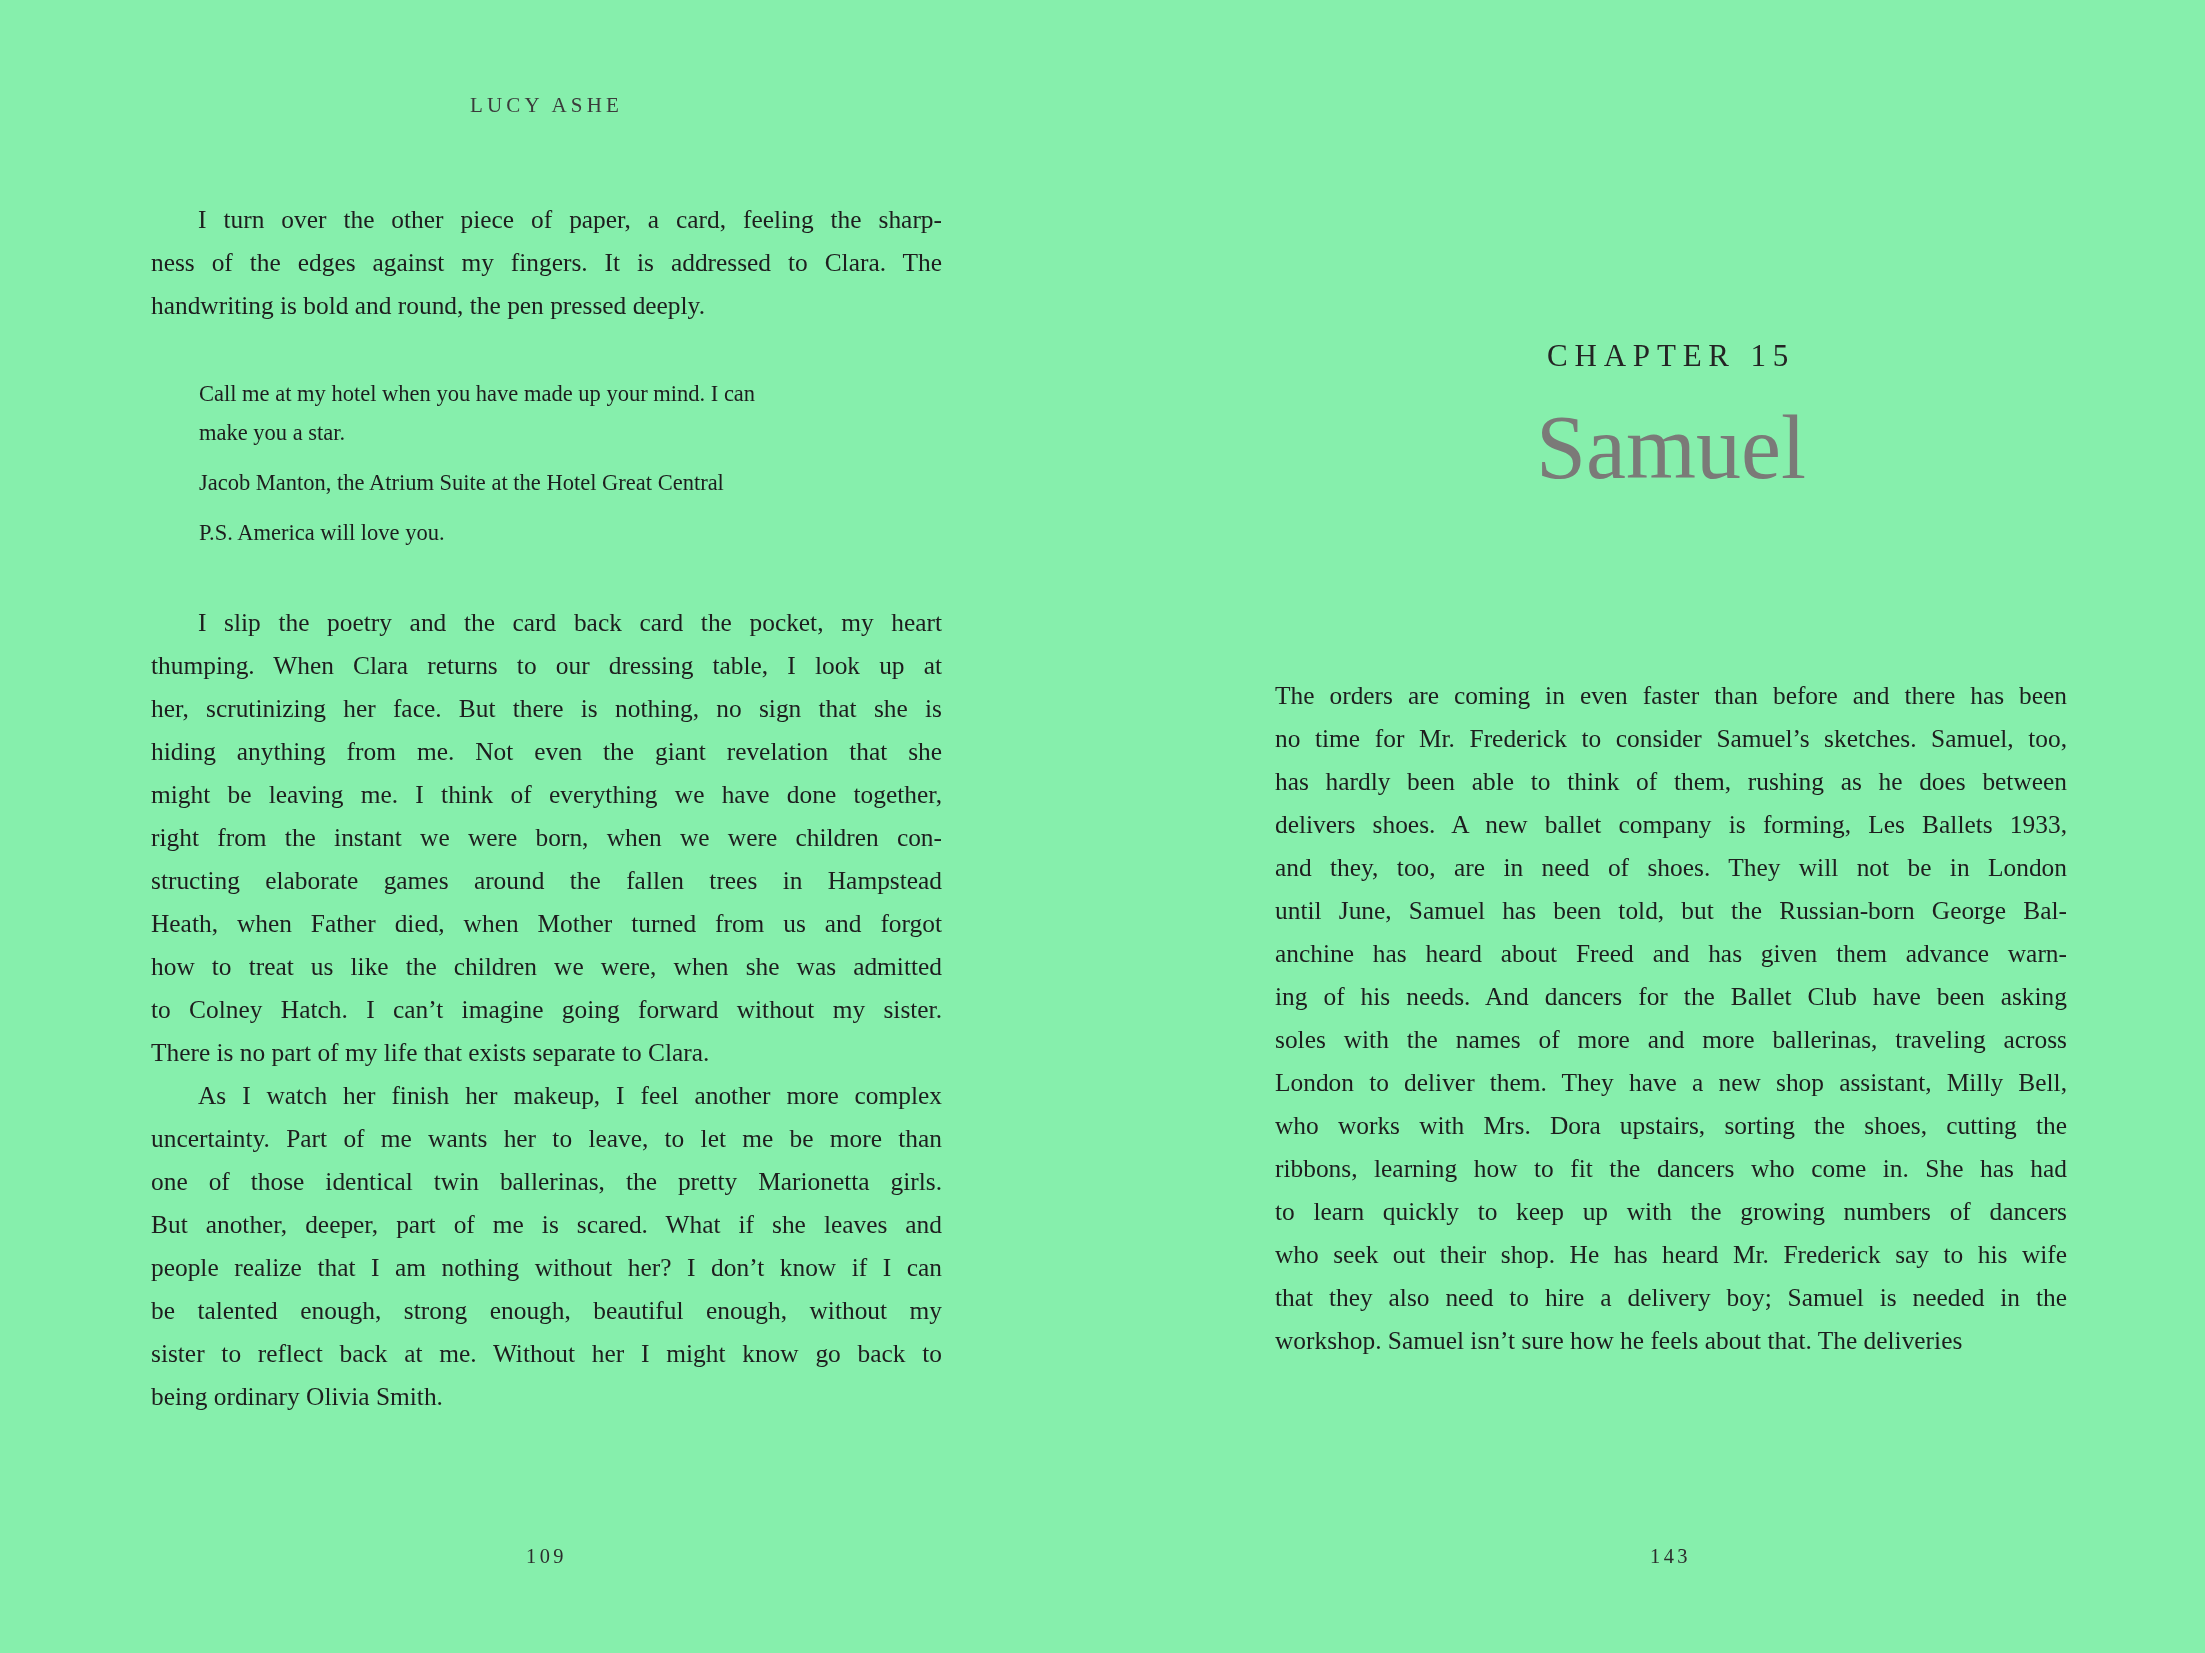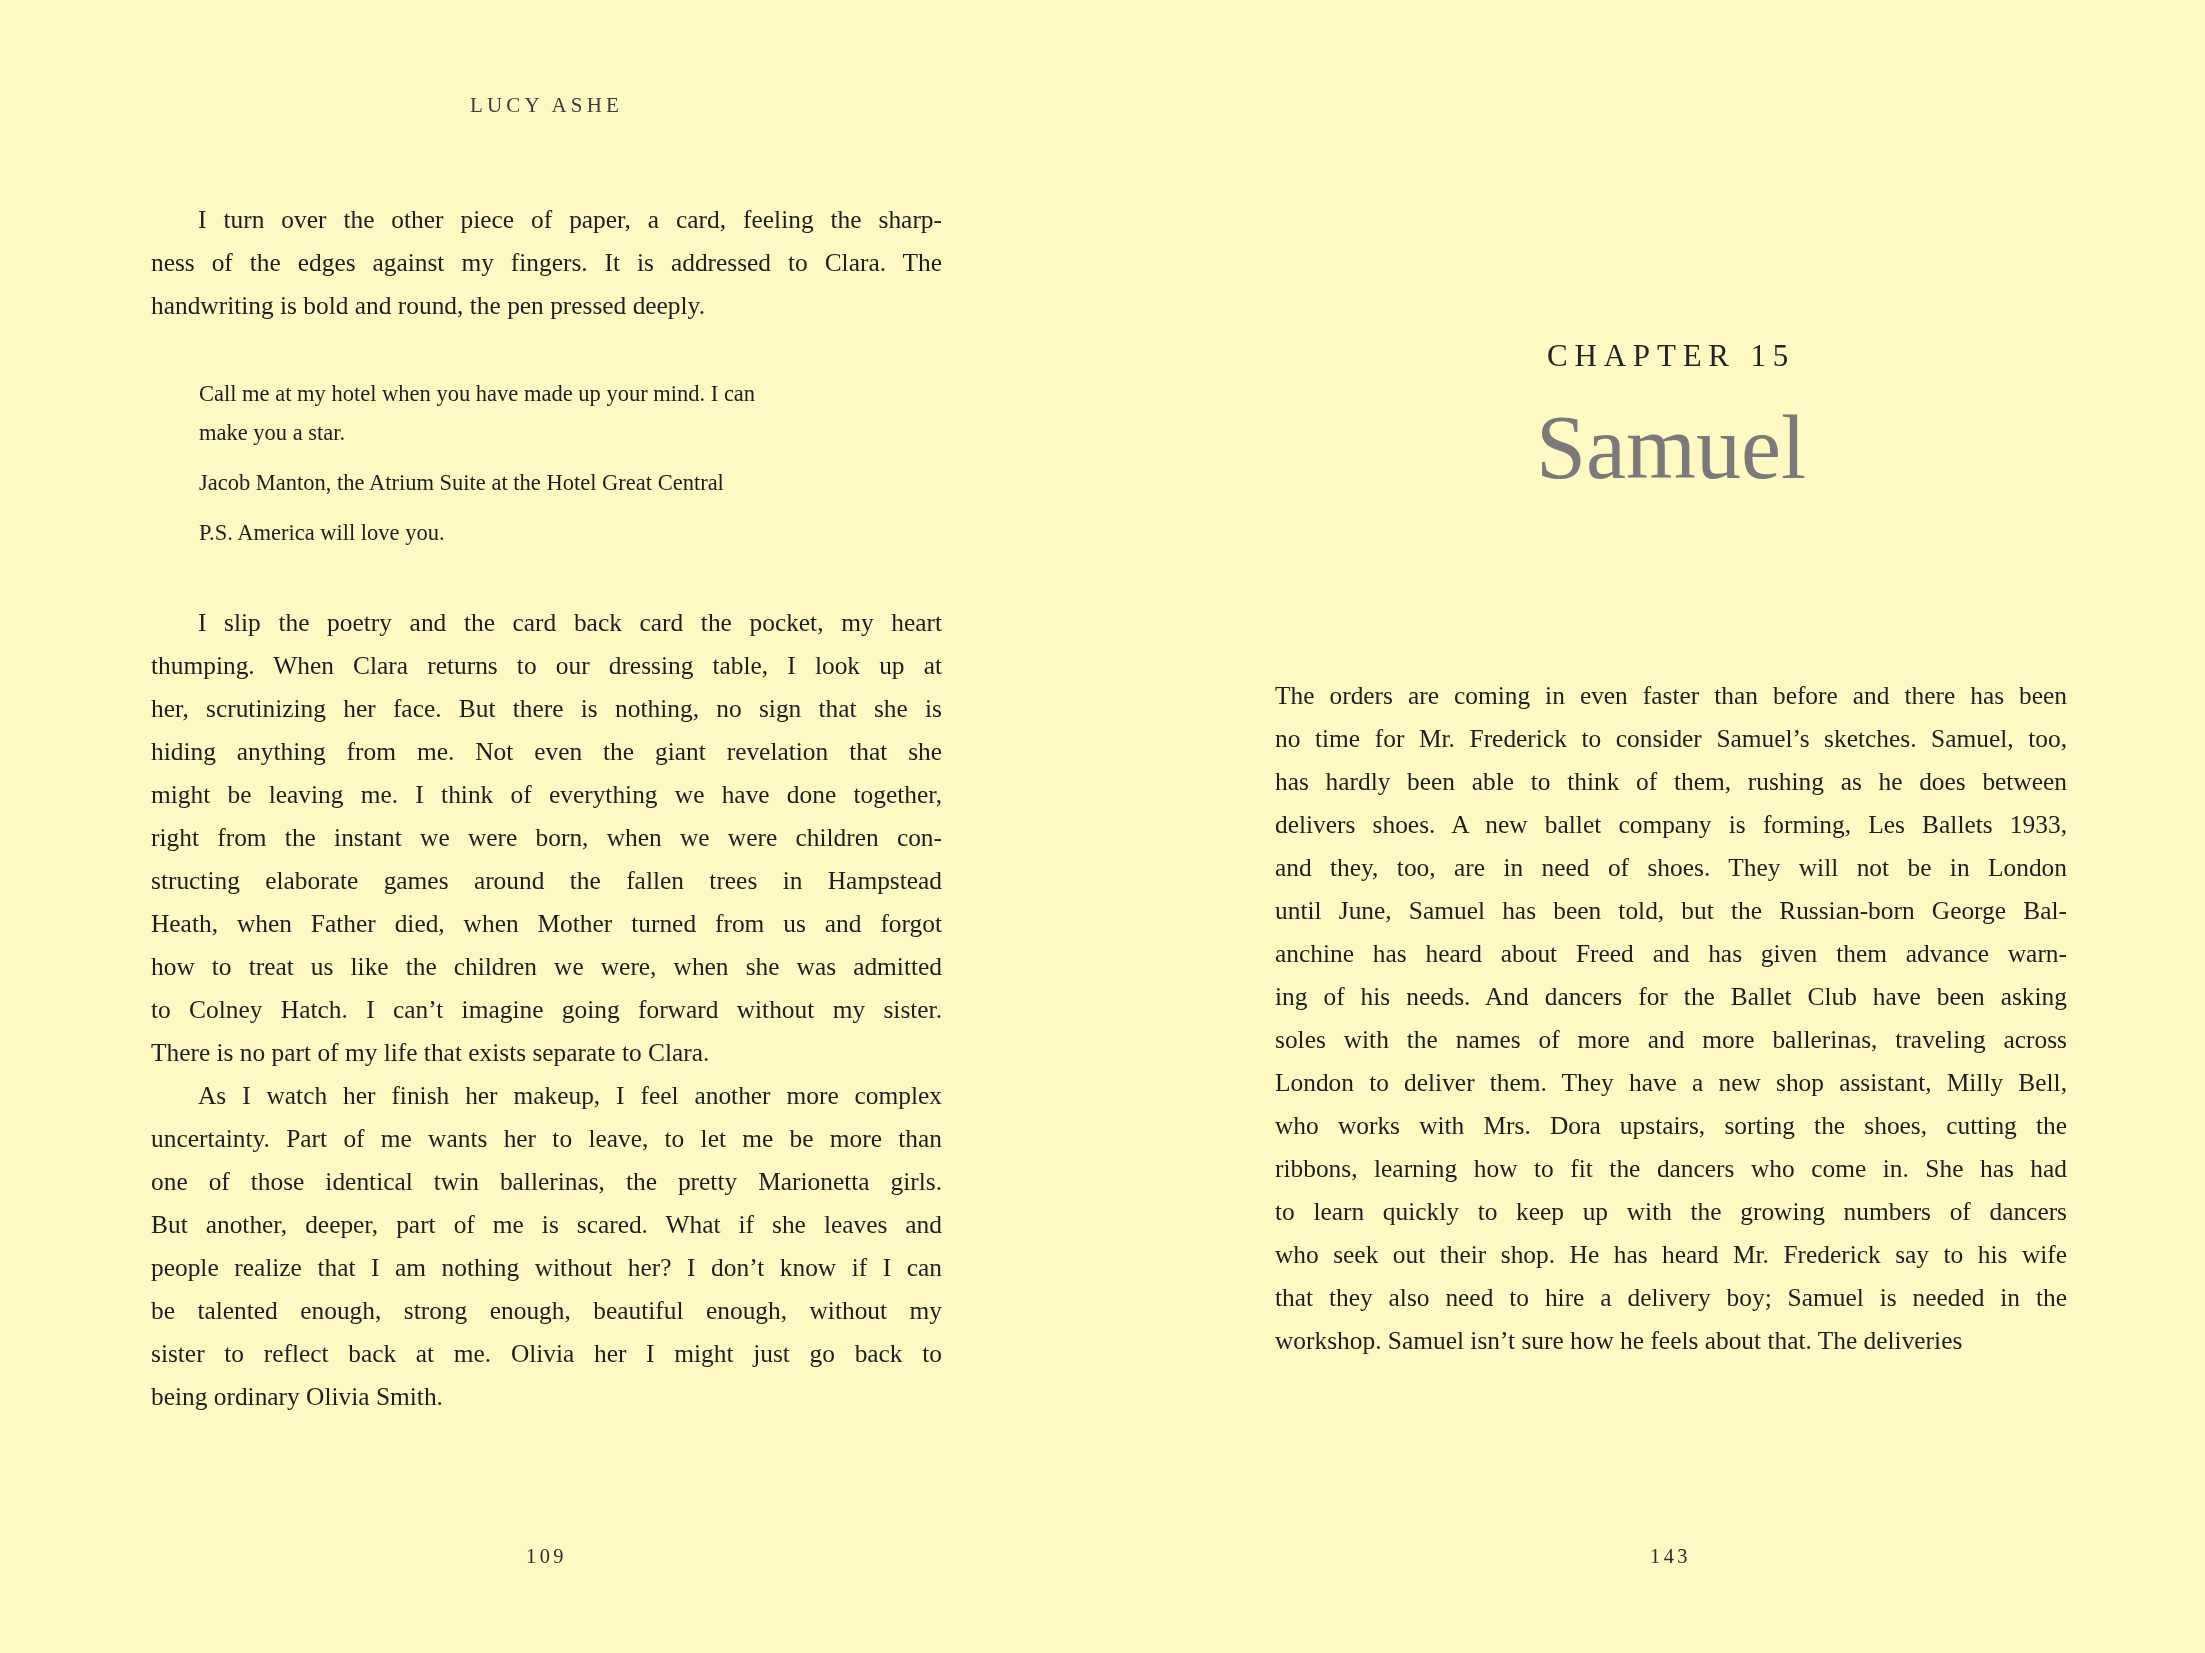--- a/index.html
+++ b/index.html
@@ -1,20 +1,20 @@
 <!DOCTYPE html>
 <html style="font-size:13.6px"><head>
 <meta charset="utf-8">
 <style>
   html, body { margin: 0; padding: 0; background: #ffffff; }
   .spread {
     position: relative;
     width: 2205px;
     height: 1654px;
-    background: #fef9c3;
+    background: #86efac;
     font-family: "Liberation Serif", serif;
     color: #1e1e1e;
     overflow: hidden;
   }
   .page { position: absolute; top: 0; height: 100%; width: 1103px; }
   .page-left  { left: 0; }
   .page-right { left: 1103px; }
 
   
   .runhead {
@@ -127,21 +127,21 @@
           <div class="line line-last">There is no part of my life that exists separate to Clara.</div>
         </div>
 
       <div class="para indent">
           <div class="line">As I watch her finish her makeup, I feel another more complex</div>
           <div class="line">uncertainty. Part of me wants her to leave, to let me be more than</div>
           <div class="line">one of those identical twin ballerinas, the pretty Marionetta girls.</div>
           <div class="line">But another, deeper, part of me is scared. What if she leaves and</div>
           <div class="line">people realize that I am nothing without her? I don’t know if I can</div>
           <div class="line">be talented enough, strong enough, beautiful enough, without my</div>
-          <div class="line">sister to reflect back at me. Olivia her I might just go back to</div>
+          <div class="line">sister to reflect back at me. Without her I might know go back to</div>
           <div class="line line-last">being ordinary Olivia Smith.</div>
         </div>
     </div>
 
     <div class="folio folio-left">109</div>
   </div>
 
   <div class="page page-right">
     <div class="chapter-label">CHAPTER 15</div>
 

